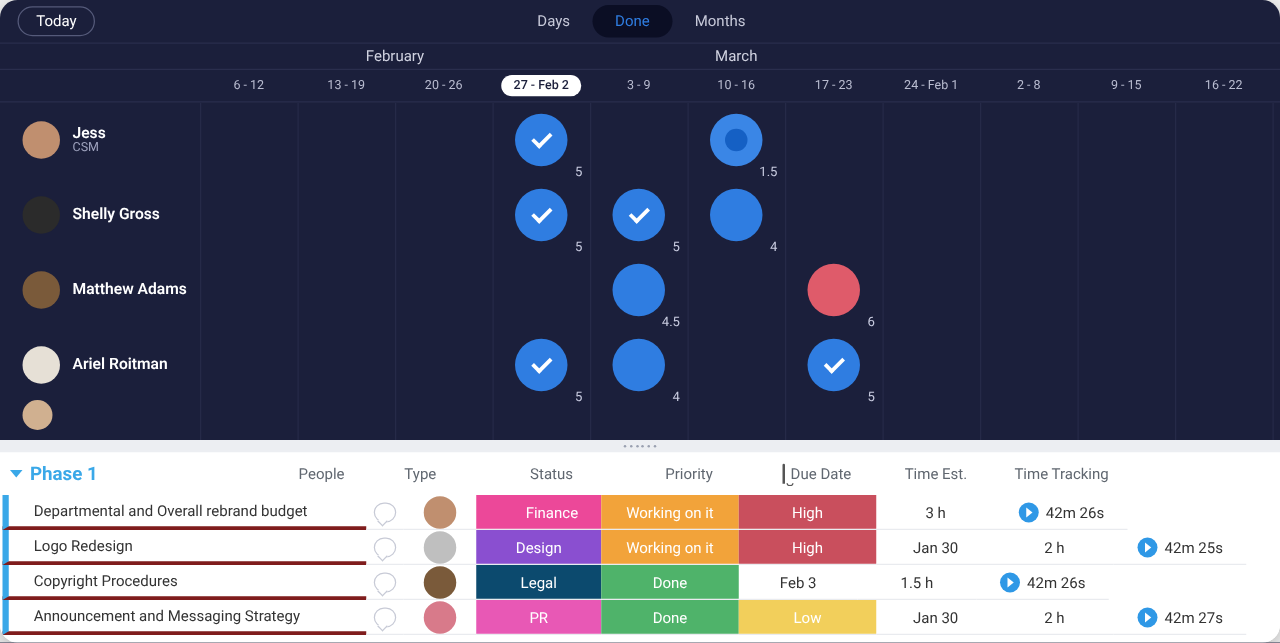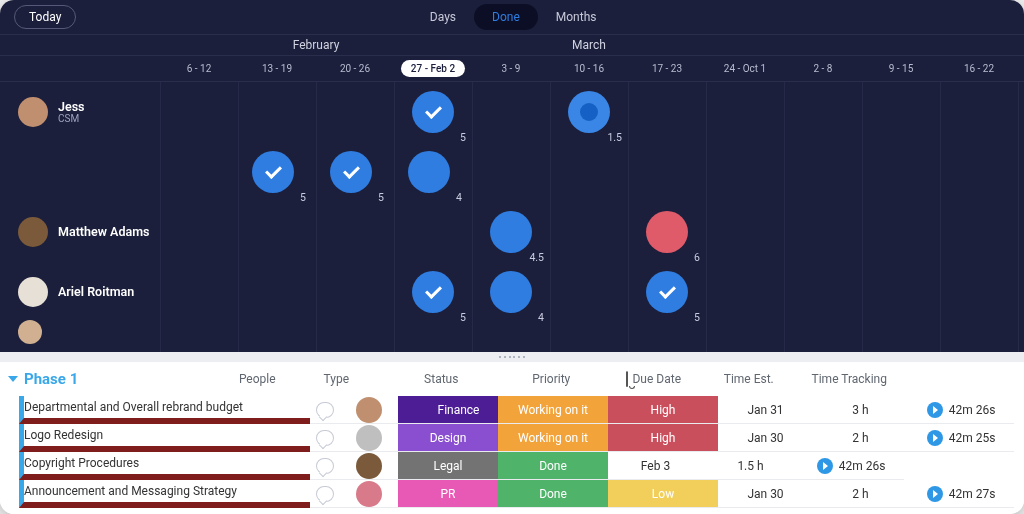--- a/index.html
+++ b/index.html
@@ -43,21 +43,21 @@
 .w-chat{flex:0 0 30px}
 .w-people{flex:0 0 58px}
 .w-type{flex:0 0 100px}
 .w-status{flex:0 0 110px}
 .w-priority{flex:0 0 110px}
 .w-due{flex:0 0 95px}
 .w-est{flex:0 0 95px}
 .w-track{flex:0 0 106px}
 .srow{display:flex;height:28px;align-items:stretch;font-size:12px;color:#333}
 .srow>div{display:flex;align-items:center;justify-content:center;border-bottom:1px solid #e9ebef}
-.srow .name-cell{justify-content:flex-start;padding-left:0;border-left:5px solid;margin-left:19px;flex:0 0 291px;border-bottom:6px solid #7f1d1d}
+.srow .name-cell{justify-content:flex-start;padding-left:20px;border-left:5px solid;margin-left:2px;flex:0 0 291px;border-bottom:3px solid #7f1d1d}
 .chat-ic{width:18px;height:16px;border:1.4px solid #c7cad6;border-radius:50%/55%;position:relative}
 .chat-ic:after{content:"";position:absolute;bottom:-3px;left:3px;width:5px;height:5px;border-right:1.4px solid #c7cad6;border-bottom:1.4px solid #c7cad6;transform:rotate(45deg);background:#fff}
 .tag{color:#fff;width:100%;height:100%;display:flex;align-items:center;justify-content:center;font-size:12px}
 .bell{width:11px;height:12px;border:1.3px solid #555;border-radius:6px 6px 0 0;position:relative;margin-right:4px}
 .bell:after{content:"";position:absolute;bottom:-3px;left:2px;width:4px;height:2px;border:1.3px solid #555;border-top:none;border-radius:0 0 4px 4px}
 .play{width:16px;height:16px;border-radius:50%;background:#2f98e6;position:relative;margin-right:6px}
 .play:after{content:"";position:absolute;left:6px;top:4px;border-left:5px solid #fff;border-top:4px solid transparent;border-bottom:4px solid transparent}
 .mini-av{width:26px;height:26px;border-radius:50%;background:#999}
 </style>
 </head>
@@ -97,21 +97,21 @@
         <div class="wk" style="width: 78px;">
           <span>3 - 9</span>
         </div>
         <div class="wk" style="width: 78px;">
           <span>10 - 16</span>
         </div>
         <div class="wk" style="width: 78px;">
           <span>17 - 23</span>
         </div>
         <div class="wk" style="width: 78px;">
-          <span>24 - Oct 1</span>
+          <span>24 - Feb 1</span>
         </div>
         <div class="wk" style="width: 78px;">
           <span>2 - 8</span>
         </div>
         <div class="wk" style="width: 78px;">
           <span>9 - 15</span>
         </div>
         <div class="wk" style="width: 78px;">
           <span>16 - 22</span>
         </div>
@@ -153,20 +153,26 @@
             </div>
             <div class="num">1.5</div>
           </div>
           <div class="cell" style="width: 78px;"></div>
           <div class="cell" style="width: 78px;"></div>
           <div class="cell" style="width: 78px;"></div>
           <div class="cell" style="width: 78px;"></div>
           <div class="cell" style="width: 78px;"></div>
         </div>
         <div class="tl-row">
+          <div class="person">
+            <div class="avatar" style="background: rgb(43, 43, 43);"></div>
+            <div>
+              <div class="name">Shelly Gross</div>
+            </div>
+          </div>
           <div class="cell" style="width: 78px;"></div>
           <div class="cell" style="width: 78px;"></div>
           <div class="cell" style="width: 78px;"></div>
           <div class="cell" style="width: 78px;">
             <div class="bubble blue">
               <div class="check"></div>
             </div>
             <div class="num">5</div>
           </div>
           <div class="cell" style="width: 78px;">
@@ -277,29 +283,28 @@
     <div id="rows">
         <div class="srow">
           <div class="name-cell" style="border-left-color: rgb(58, 168, 232);">Departmental and Overall rebrand budget</div>
           <div class="w-chat">
             <div class="chat-ic"></div>
           </div>
           <div class="w-people">
             <div class="mini-av" style="background: rgb(192, 143, 111);"></div>
           </div>
           <div class="w-type">
-            <div class="tag" style="background: #4c1d95; padding-left: 21px;">Finance</div>
+            <div class="tag" style="background: #ec4899; padding-left: 21px;">Finance</div>
           </div>
           <div class="w-status">
             <div class="tag" style="background: rgb(242, 163, 58);">Working on it</div>
           </div>
           <div class="w-priority">
             <div class="tag" style="background: rgb(201, 79, 93);">High</div>
           </div>
-          <div class="w-due">Jan 31</div>
           <div class="w-est">3 h</div>
           <div class="w-track">
             <div class="play"></div>
             <span>42m 26s</span>
           </div>
         </div>
         <div class="srow">
           <div class="name-cell" style="border-left-color: rgb(58, 168, 232);">Logo Redesign</div>
           <div class="w-chat">
             <div class="chat-ic"></div>
@@ -325,21 +330,21 @@
         </div>
         <div class="srow">
           <div class="name-cell" style="border-left-color: rgb(58, 168, 232);">Copyright Procedures</div>
           <div class="w-chat">
             <div class="chat-ic"></div>
           </div>
           <div class="w-people">
             <div class="mini-av" style="background: rgb(122, 90, 58);"></div>
           </div>
           <div class="w-type">
-            <div class="tag" style="background: #737373;">Legal</div>
+            <div class="tag" style="background: #0c4a6e;">Legal</div>
           </div>
           <div class="w-status">
             <div class="tag" style="background: rgb(79, 179, 106);">Done</div>
           </div>
           <div class="w-due">Feb 3</div>
           <div class="w-est">1.5 h</div>
           <div class="w-track">
             <div class="play"></div>
             <span>42m 26s</span>
           </div>

